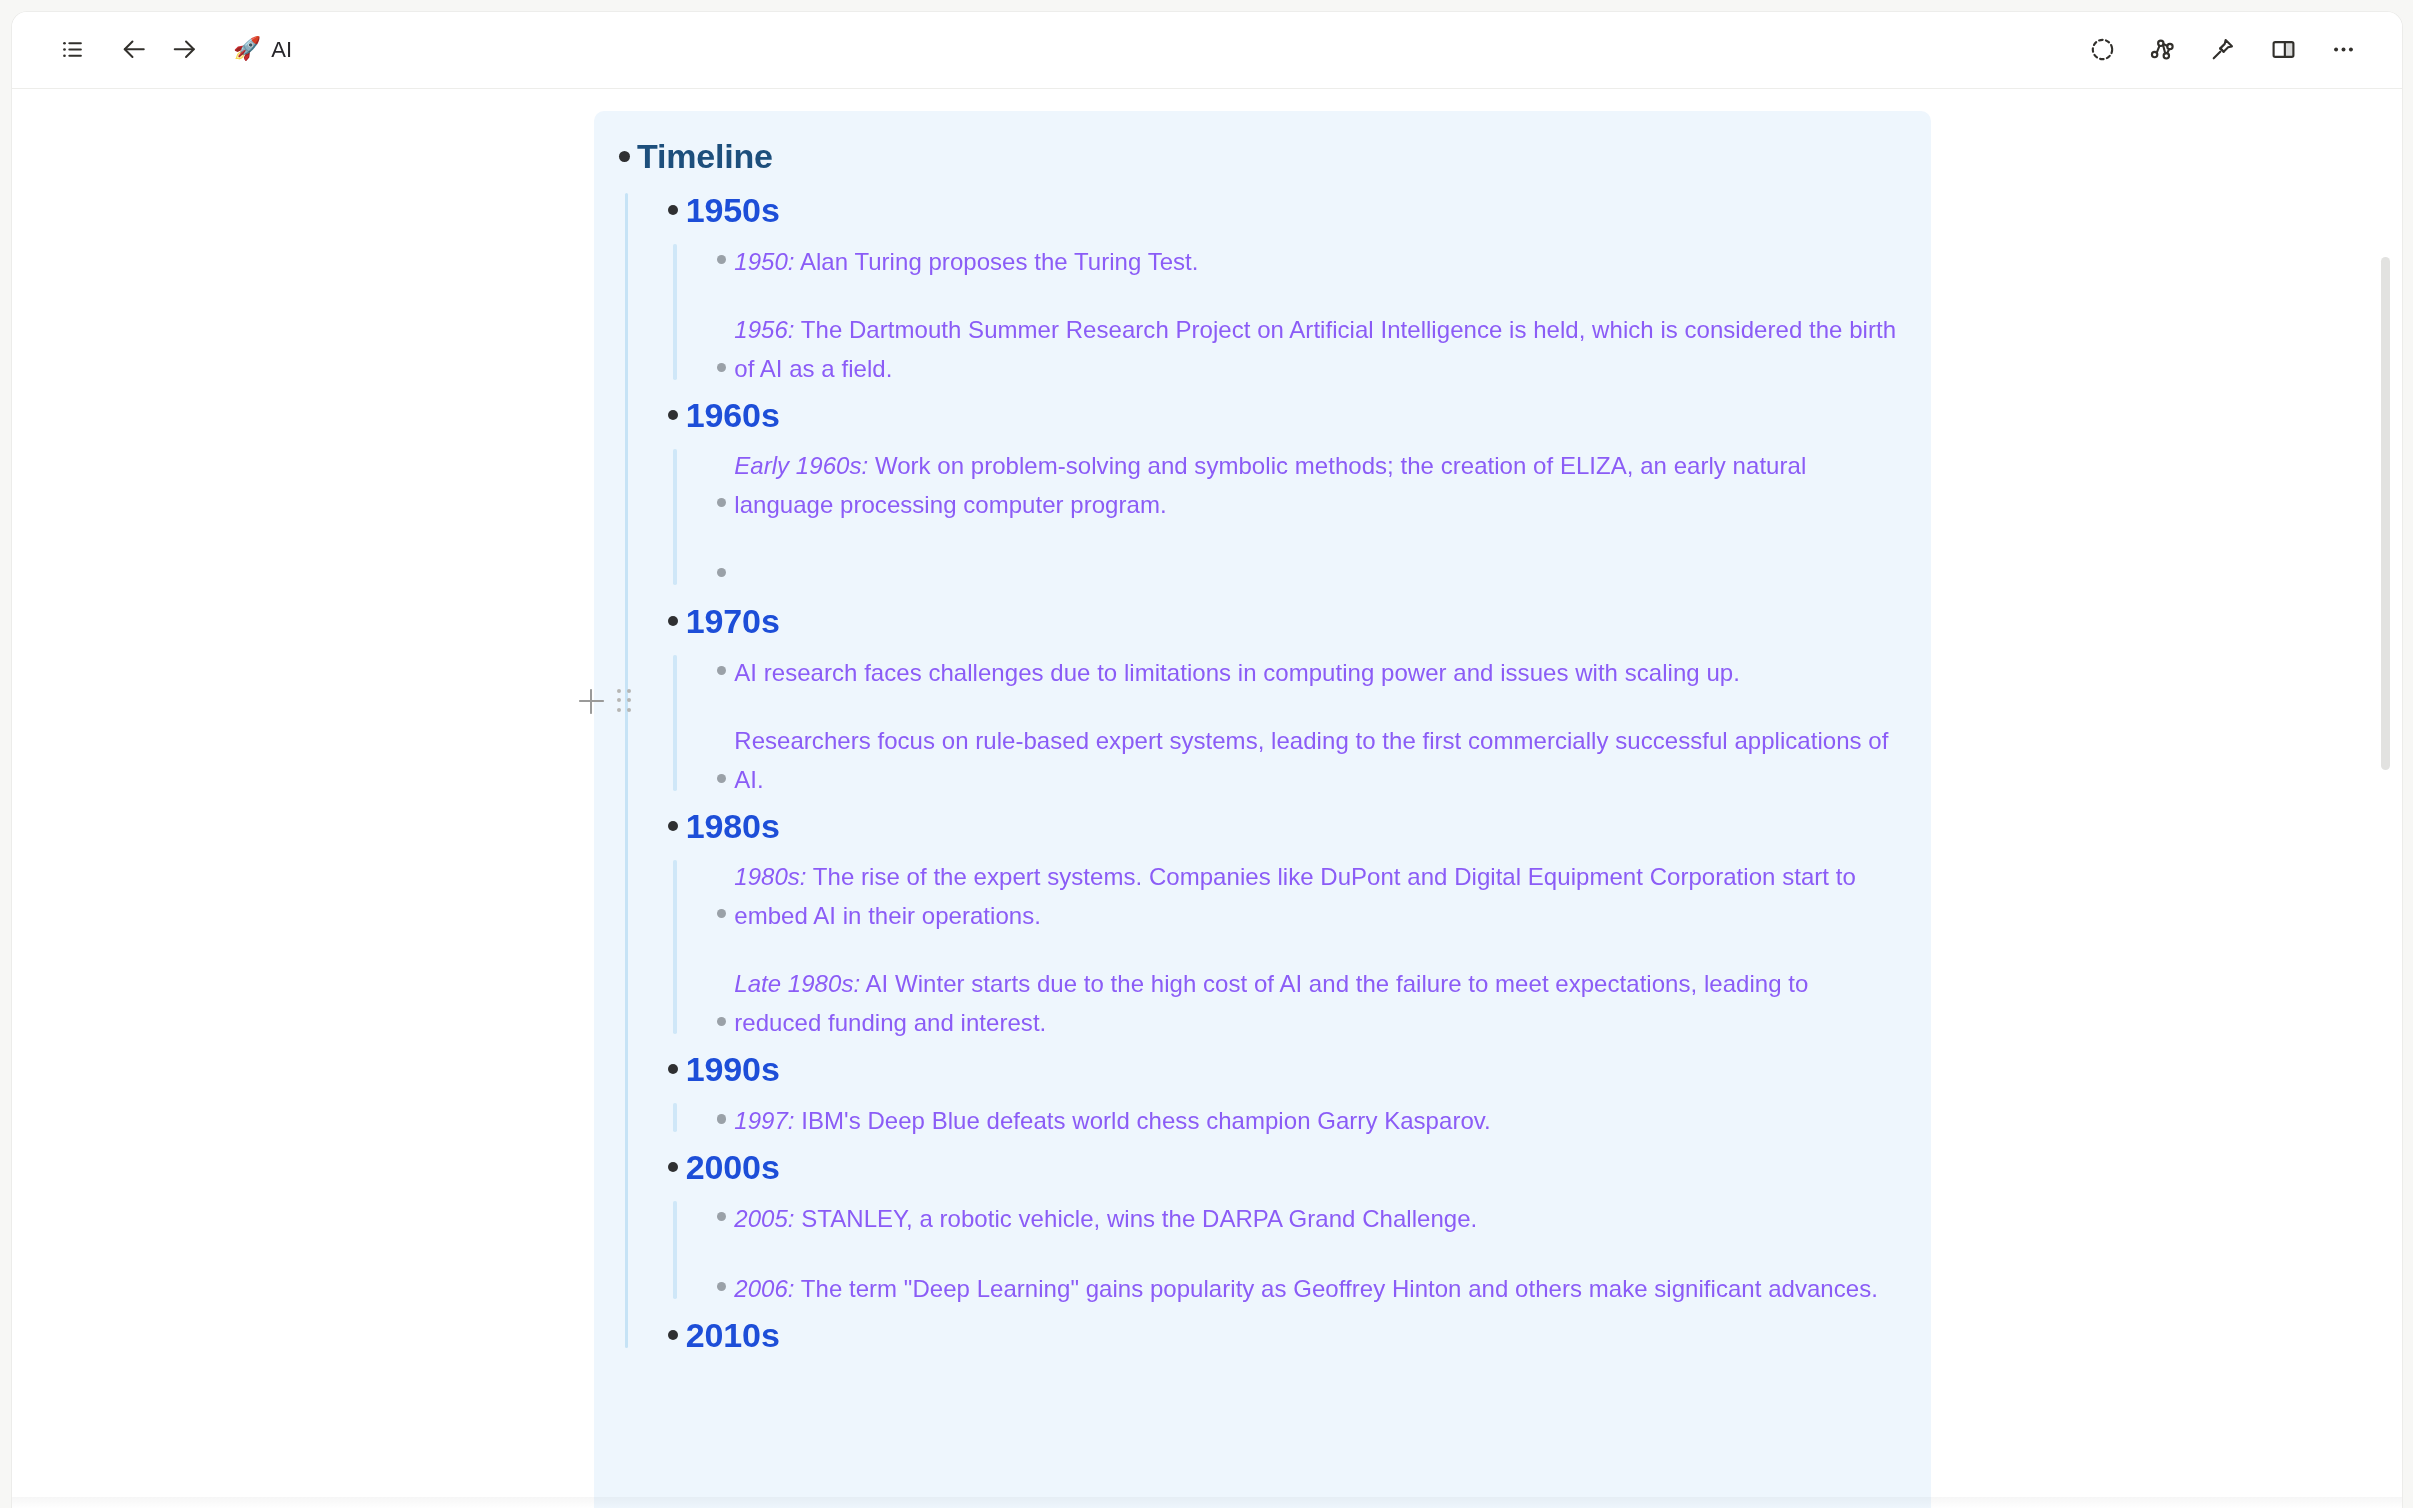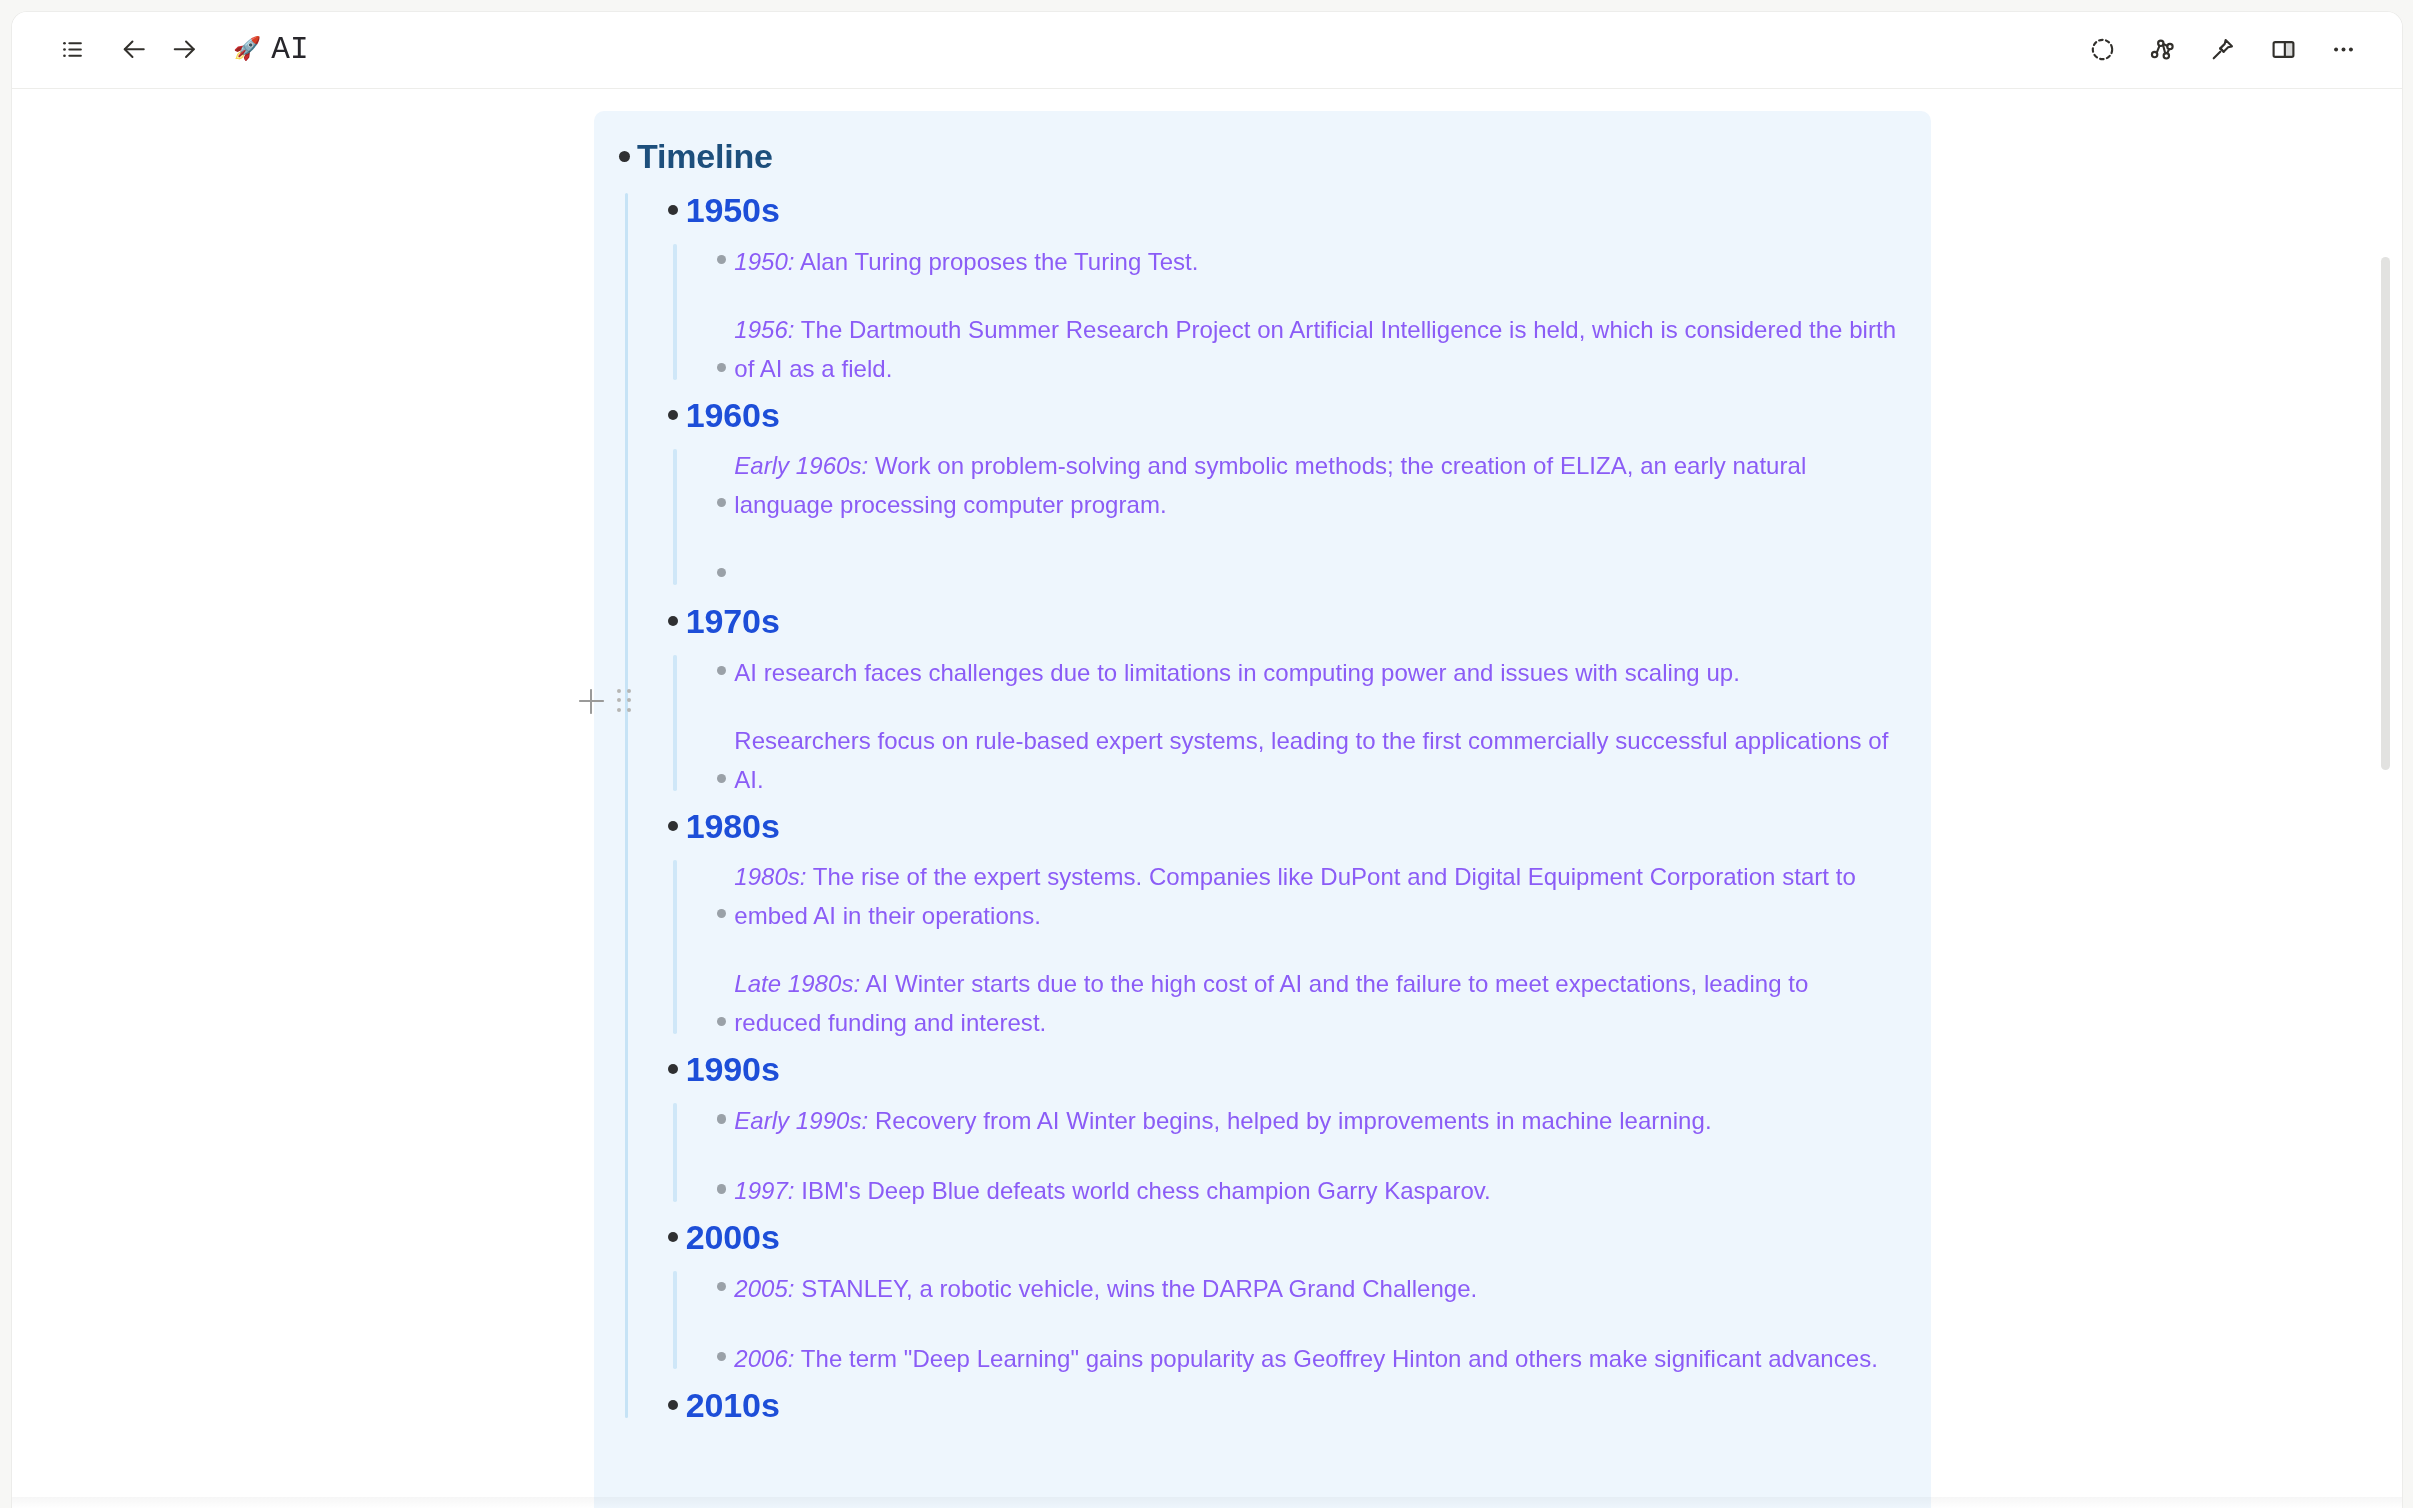--- a/index.html
+++ b/index.html
@@ -58,24 +58,23 @@
     display: flex;
     align-items: center;
     gap: 10px;
     margin-left: 15px;
     padding: 5px 10px;
     border-radius: 6.7px;
     cursor: pointer;
   }
   #doc-emoji { font-size: 22.6px; line-height: 1; }
   #doc-title-text {
-    font-size: 31px;
+    font-size: 22px;
     color: #27262b;
     letter-spacing: 0.1px;
-    font-family: Liberation Mono, monospace;
   }
 
   .tb-right .icon-btn { width: 52px; height: 52px; }
 
   
   #doc-scroll {
     position: absolute;
     left: 0; top: 77px; right: 0; bottom: 0;
     background: #ffffff;
     overflow: hidden;
@@ -467,28 +466,20 @@
                     <i></i>
                   </span>
                 <span class="node-text">1990s</span>
               </div>
               <ul class="children deep">
                 <li class="node lvl3">
                   <div class="node-row">
                     <span class="bullet">
                         <i></i>
                       </span>
-                    <span class="node-text"><em>Early 1990s:</em> <span>Recovery from AI Winter begins, helped by improvements in machine learning.</span></span>
-                  </div>
-                </li>
-                <li class="node lvl3">
-                  <div class="node-row">
-                    <span class="bullet">
-                        <i></i>
-                      </span>
                     <span class="node-text"><em>1997:</em> <span>IBM's Deep Blue defeats world chess champion Garry Kasparov.</span></span>
                   </div>
                 </li>
               </ul>
             </li>
 
             <li class="node lvl2">
               <div class="node-row">
                 <span class="bullet">
                     <i></i>

